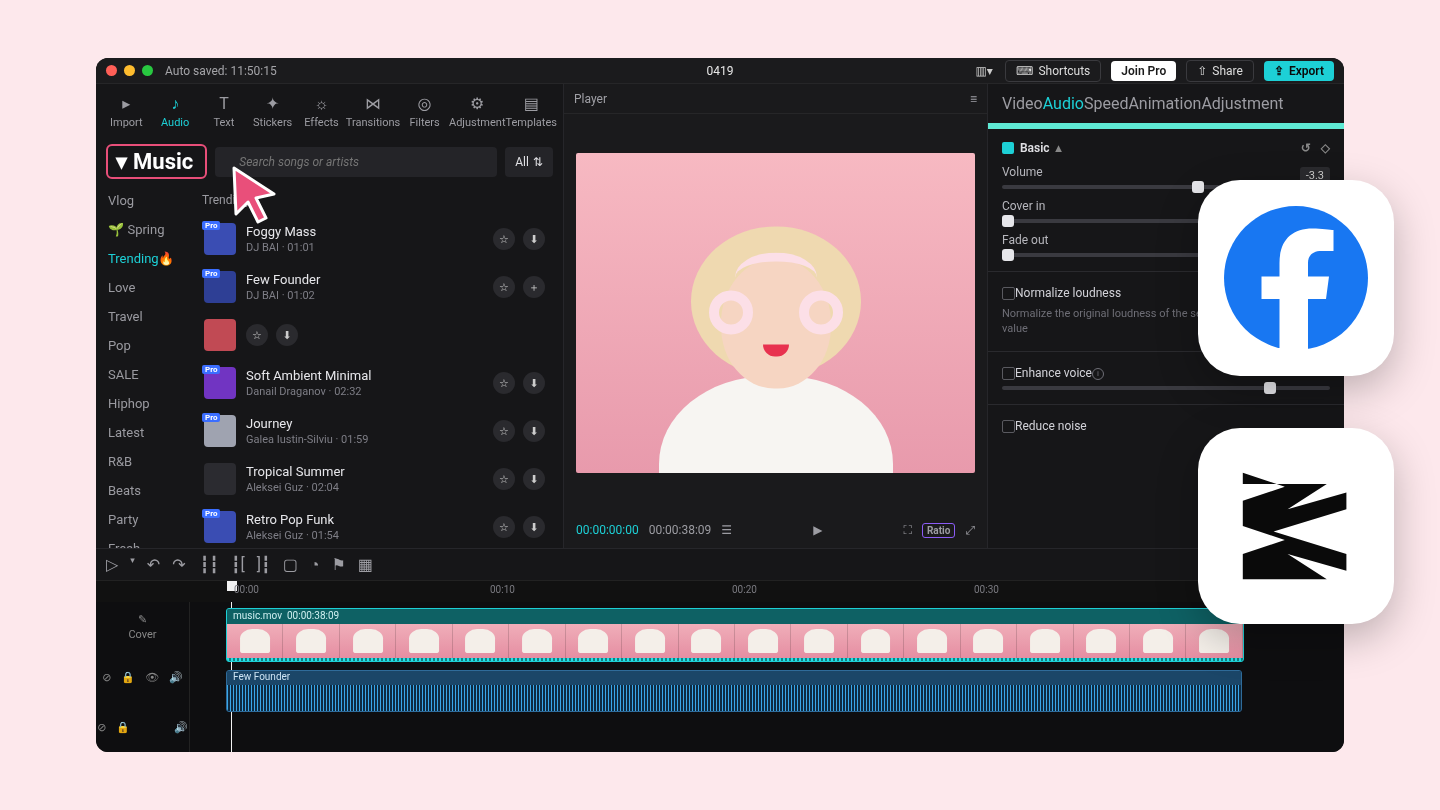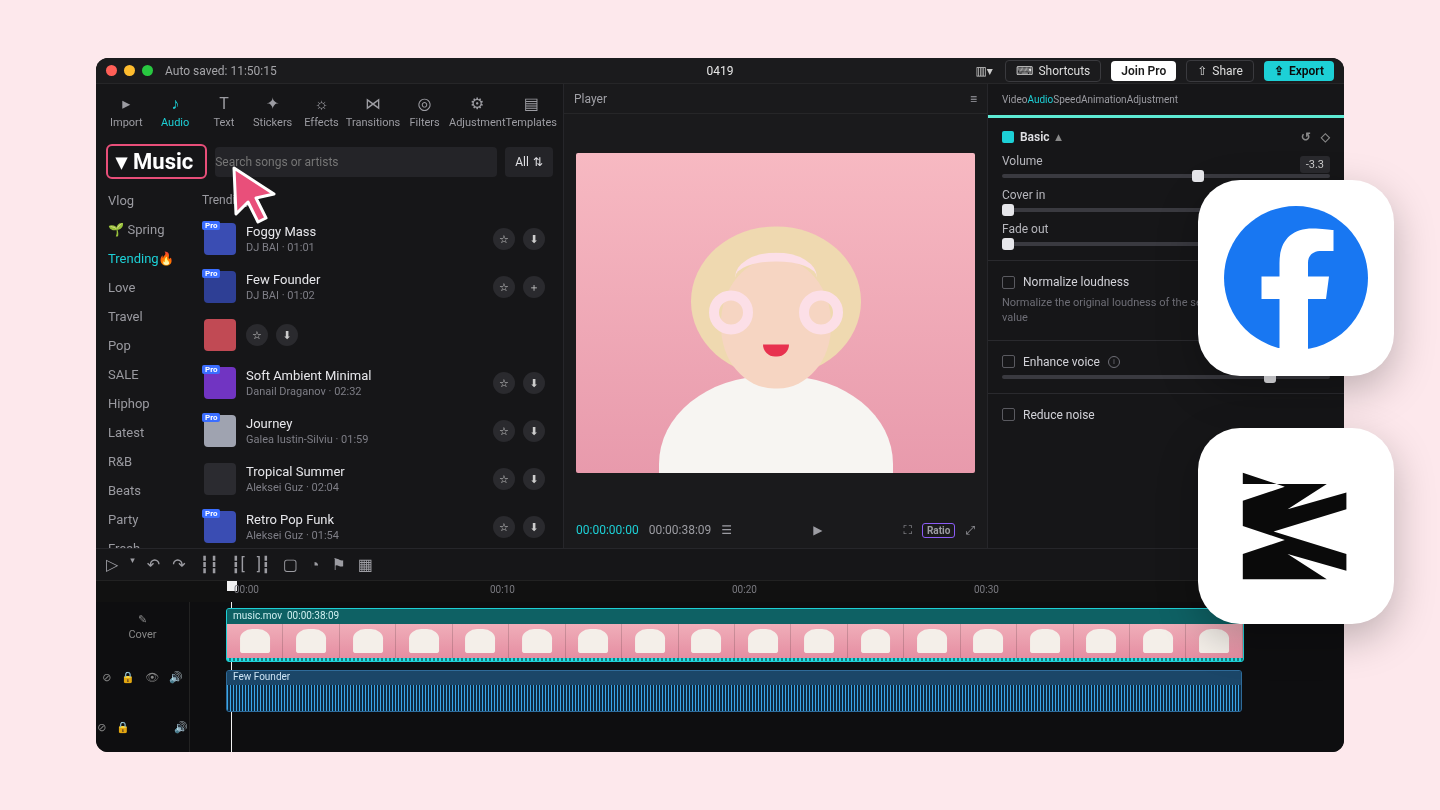--- a/index.html
+++ b/index.html
@@ -16,21 +16,21 @@
   .pill{display:flex;align-items:center;gap:5px;padding:3px 10px;border-radius:4px;font-size:12px;border:1px solid #3a3a3e;color:#ddd;}
   .joinpro{background:#fff;color:#1a1a1a;font-weight:600;border:none;}
   .export{background:#1dd0d6;color:#0a0a0a;font-weight:600;border:none;}
   .body3col{display:flex;height:464px;}
   .leftcol{width:468px;display:flex;flex-direction:column;background:#161618;border-right:1px solid #26262a;}
   .tabstrip{display:flex;height:54px;padding:0 6px;}
   .tab{flex:1;display:flex;flex-direction:column;align-items:center;justify-content:center;gap:3px;color:#9c9ca2;font-size:11px;cursor:pointer;}
   .tab.active{color:#1dd0d6;}
   .searchrow{display:flex;align-items:center;padding:6px 10px;gap:8px;}
   .musicbtn{position:relative;border:2px solid #e94f7a;border-radius:6px;padding:3px 12px 3px 8px;color:#fff;font-size:22px;font-weight:700;display:flex;align-items:center;gap:6px;}
-  .searchinput{flex:1;height:30px;background:#242428;border:none;border-radius:4px;color:#aeaeb4;padding:0 0;font-size:12px;}
+  .searchinput{flex:1;height:30px;background:#242428;border:none;border-radius:4px;color:#aeaeb4;padding:0 24px;font-size:12px;font-style:italic;}
   .allbtn{height:30px;padding:0 10px;background:#242428;border-radius:4px;color:#e0e0e4;font-size:12px;display:flex;align-items:center;gap:4px;}
   .leftsplit{display:flex;flex:1;overflow:hidden;}
   .catlist{width:96px;padding:8px 12px;display:flex;flex-direction:column;gap:14px;font-size:13px;color:#9a9aa0;}
   .cat{cursor:pointer;white-space:nowrap;}
   .cat.active{color:#1dd0d6;}
   .tracks{flex:1;padding:4px 10px 0 4px;overflow:hidden;}
   .thead{color:#9a9aa0;font-size:12px;padding:4px 6px 8px;}
   .track{display:flex;align-items:center;gap:10px;padding:8px;border-radius:6px;}
   .thumb{width:32px;height:32px;border-radius:4px;background:#333;position:relative;display:flex;align-items:center;justify-content:center;font-size:9px;color:#fff;}
   .probadge{position:absolute;top:-2px;left:-2px;background:#3b6eff;color:#fff;font-size:8px;padding:0 3px;border-radius:2px;font-weight:700;}
@@ -49,33 +49,33 @@
   .hair{position:absolute;top:-32px;left:-30px;width:170px;height:150px;background:#efd9b0;border-radius:50%;}
   .phone{position:absolute;top:32px;left:-12px;width:44px;height:44px;border:10px solid #fcdfe7;border-radius:50%;background:transparent;}
   .phone.r{left:auto;right:-12px;}
   .band{position:absolute;top:-6px;left:14px;width:82px;height:50px;border-top:9px solid #fcdfe7;border-radius:50% 50% 0 0;}
   .lips{position:absolute;top:86px;left:42px;width:26px;height:12px;background:#e8324f;border-radius:0 0 14px 14px;}
   .sweater{position:absolute;top:118px;left:-62px;width:234px;height:190px;background:#f7f5f2;border-radius:46% 46% 20% 20%;}
   .pctrl{height:36px;display:flex;align-items:center;padding:0 12px;gap:10px;color:#9c9ca2;font-size:12px;}
   .pctrl .play{margin-left:auto;margin-right:auto;}
   .timec{color:#1dd0d6;}
   .rightcol{flex:1;background:#161618;display:flex;flex-direction:column;}
-  .rtabs{display:flex;padding:10px 14px;font-size:10px;color:#9c9ca2;border-bottom:3px solid #5eead4;}
+  .rtabs{display:flex;padding:10px 14px;font-size:16px;color:#9c9ca2;border-bottom:6px solid #5eead4;}
   .rtab{cursor:pointer;}
   .rtab.active{color:#1dd0d6;}
   .rbody{padding:12px 14px;color:#c8c8ce;font-size:12px;overflow:hidden;}
   .sechead{display:flex;align-items:center;gap:6px;color:#e0e0e4;font-weight:600;margin-bottom:10px;}
   .chk{width:12px;height:12px;border-radius:2px;background:#1dd0d6;display:inline-block;}
   .row{margin:10px 0;}
   .label{color:#b6b6bc;margin-bottom:6px;}
   .sliderbar{position:relative;height:4px;background:#3a3a40;border-radius:2px;}
   .sliderknob{position:absolute;top:-4px;width:12px;height:12px;background:#e6e6ea;border-radius:3px;}
   .valbox{position:absolute;right:0;top:-18px;background:#2a2a2e;color:#ccc;font-size:11px;padding:2px 6px;border-radius:3px;}
   .divider{height:1px;background:#2a2a2e;margin:14px -14px;}
-  .checkrow{display:flex;align-items:center;gap:8px;color:#d2d2d8;}
+  .checkrow{display:flex;align-items:flex-end;color:#d2d2d8;}
   .cbox{width:13px;height:13px;border:1px solid #5a5a60;border-radius:2px;}
   .help{color:#6e6e76;font-size:11px;margin-top:6px;line-height:1.4;}
   .info{width:12px;height:12px;border:1px solid #6e6e76;border-radius:50%;display:inline-flex;align-items:center;justify-content:center;font-size:8px;color:#6e6e76;}
   .secicons{margin-left:auto;display:flex;gap:10px;color:#888;}
   
   .tooltools{height:32px;background:#161618;border-top:1px solid #26262a;display:flex;align-items:center;padding:0 10px;gap:14px;color:#9c9ca2;}
   .tooltools .grp{display:flex;gap:12px;}
   .tooltools .rgrp{margin-left:auto;display:flex;gap:12px;color:#1dd0d6;}
   .ruler{height:22px;background:#111;position:relative;border-top:1px solid #222;font-size:10px;color:#7a7a80;}
   .tick{position:absolute;top:3px;}

